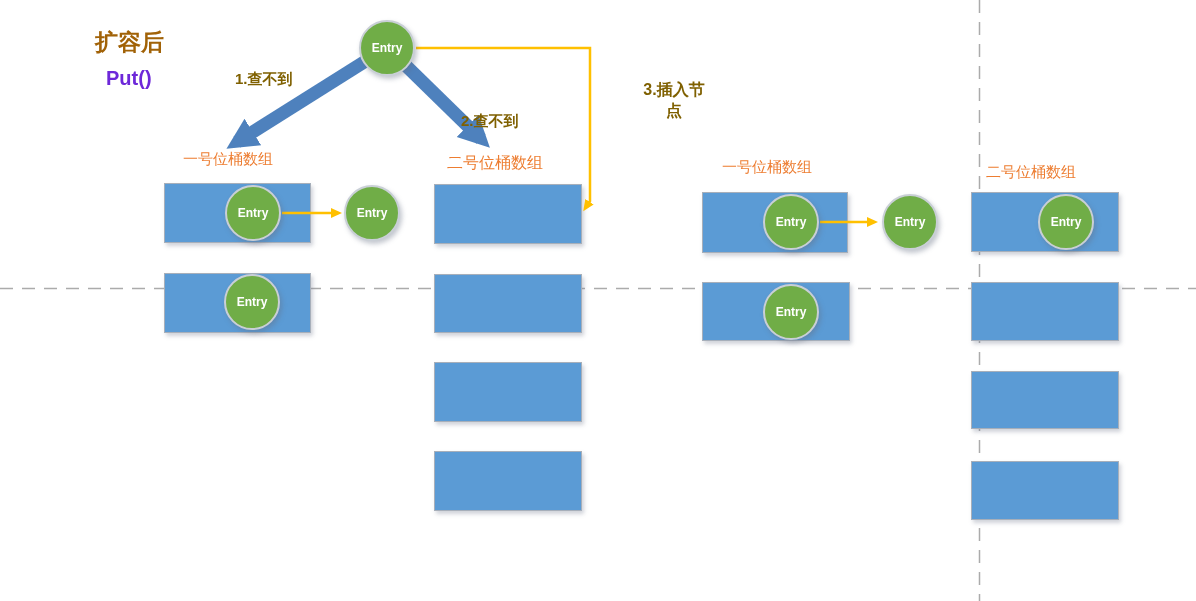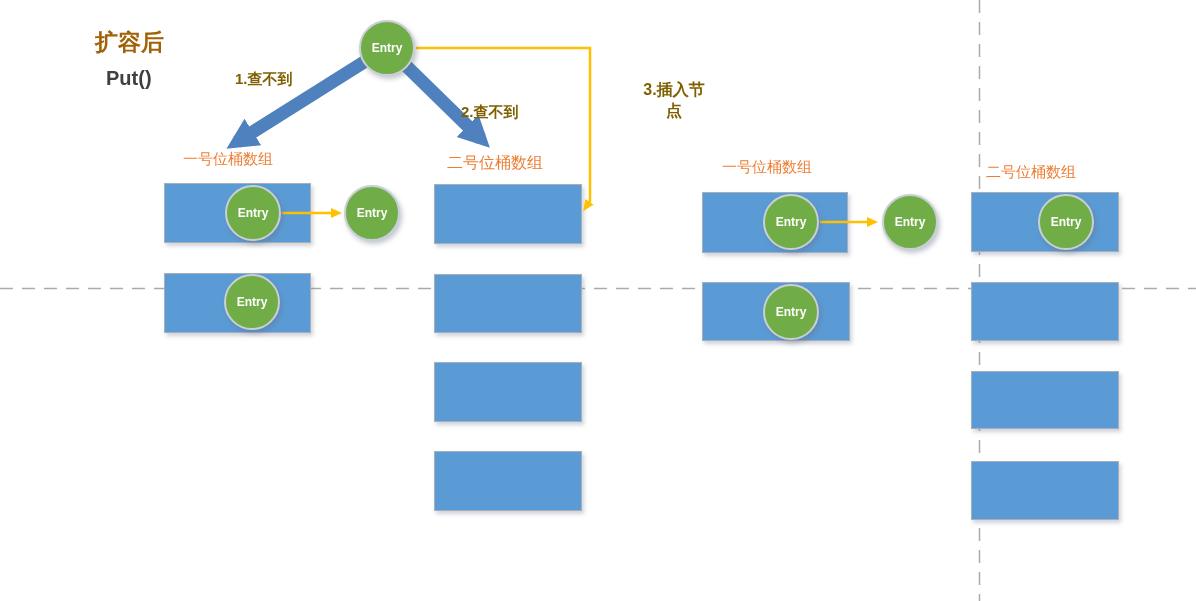--- a/index.html
+++ b/index.html
@@ -17,24 +17,24 @@
   }
   .entry{
     position:absolute;width:56px;height:56px;border-radius:50%;
     background:#70AD47;border:2px solid #c9cfd6;box-sizing:border-box;
     color:#ffffff;font-weight:bold;font-size:12px;
     display:flex;align-items:center;justify-content:center;
     box-shadow:2px 3px 5px rgba(100,110,130,.4);z-index:3;
   }
   .lbl{position:absolute;z-index:4;white-space:nowrap;}
   .title{left:95px;top:27px;font-size:23px;font-weight:bold;color:#a16207;}
-  .subtitle{left:106px;top:67px;font-size:20px;font-weight:bold;color:#404040;}
+  .subtitle{left:106px;top:67px;font-size:20px;font-weight:bold;color:#6d28d9;}
   .step{font-size:15px;font-weight:bold;color:#7F6000;margin-top:16px;}
   .step1{left:235px;top:54px;}
-  .step2{left:461px;top:87px;text-align:center;}
+  .step2{left:461px;top:96px;text-align:center;}
   .step3{left:604px;top:80px;width:76px;font-size:16px;font-weight:bold;color:#7F6000;
          text-align:center;line-height:1.3;white-space:normal;z-index:4;position:absolute;margin-left:32px;}
   .arr-label{font-size:15px;color:#ED7D31;}
   .lbl-a1{left:183px;top:150px;}
   .lbl-a2{left:447px;top:153px;font-size:16px;}
   .lbl-a3{left:722px;top:158px;}
   .lbl-a4{left:986px;top:163px;}
 </style>
 </head>
 <body>

